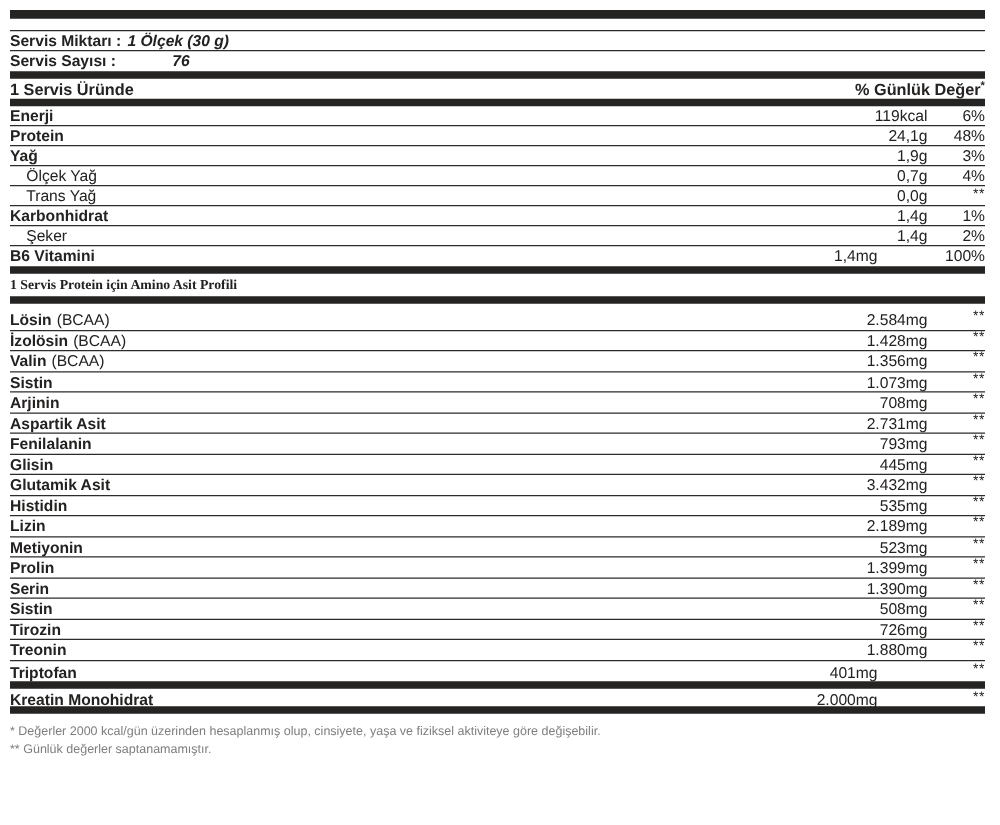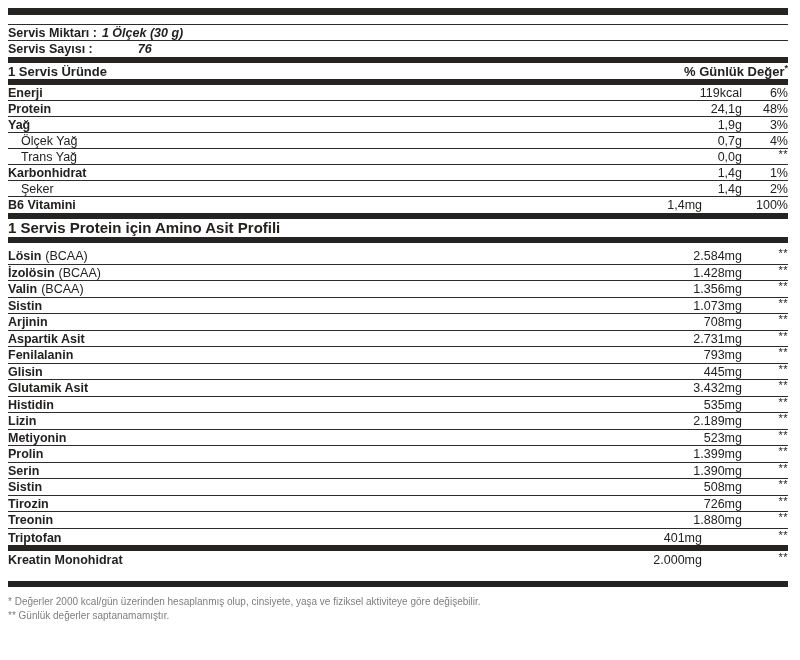--- a/index.html
+++ b/index.html
@@ -42,27 +42,27 @@
   
   .header-row {
     display:flex; align-items:flex-end; justify-content:space-between;
     height:15px; line-height:14px; font-size:13px; font-weight:bold;
     padding-top:1px;
   }
   .header-row sup { font-size:9px; }
 
   
   .section-row {
-    height:16px; line-height:14px; font-size:15px; font-weight:bold; padding-top:2px;
+    height:16px; line-height:14px; font-size:11px; font-weight:bold; padding-top:2px;font-family:Liberation Serif, serif;
   }
 
   .amino-rows { margin-top:5px; }
   .amino-rows .row { height:16.5px;align-items:flex-end; }
 
-  .extra-rows .row { height:30px; line-height:16px; border-bottom:none; }
+  .extra-rows .row { height:14px; line-height:16px; border-bottom:none; }
 
   .footnotes { margin-top:8px; color:#7e7e7e; font-size:10px; line-height:14px; }
   .footnote { margin-bottom:0; }
 </style>
 </head>
 <body>
 
 <div class="sheet">
 
 

